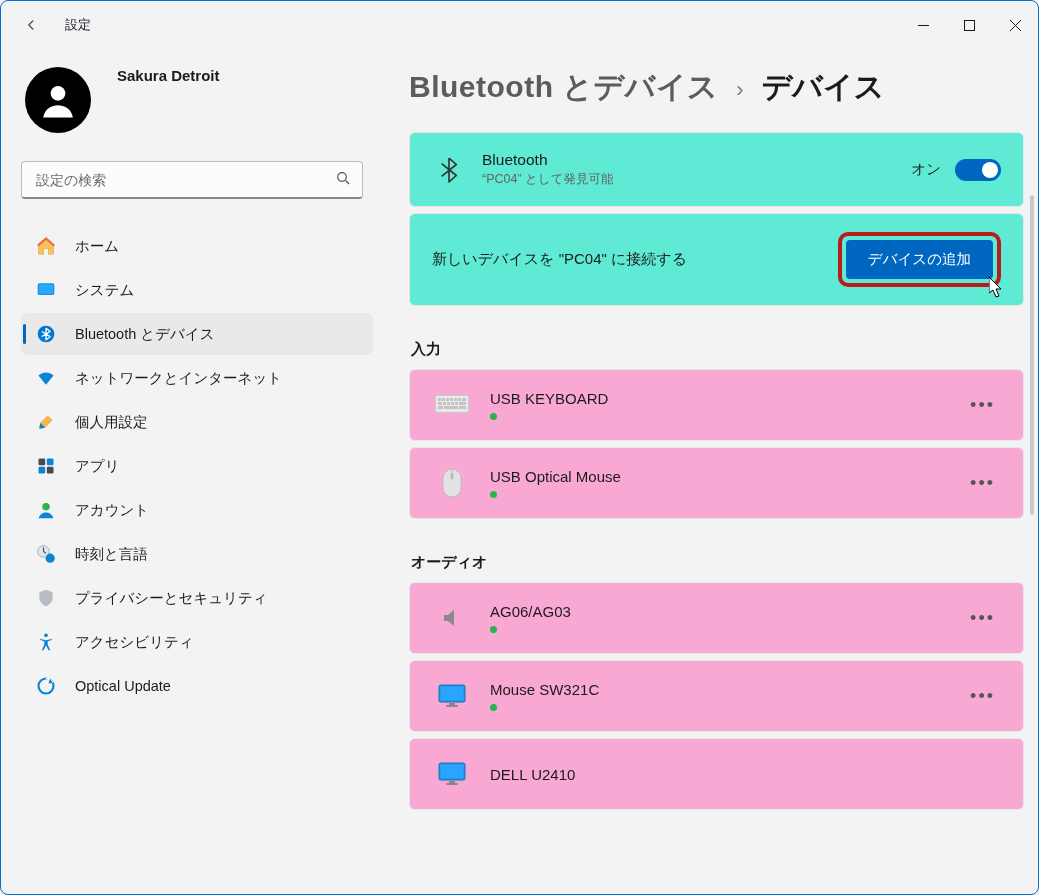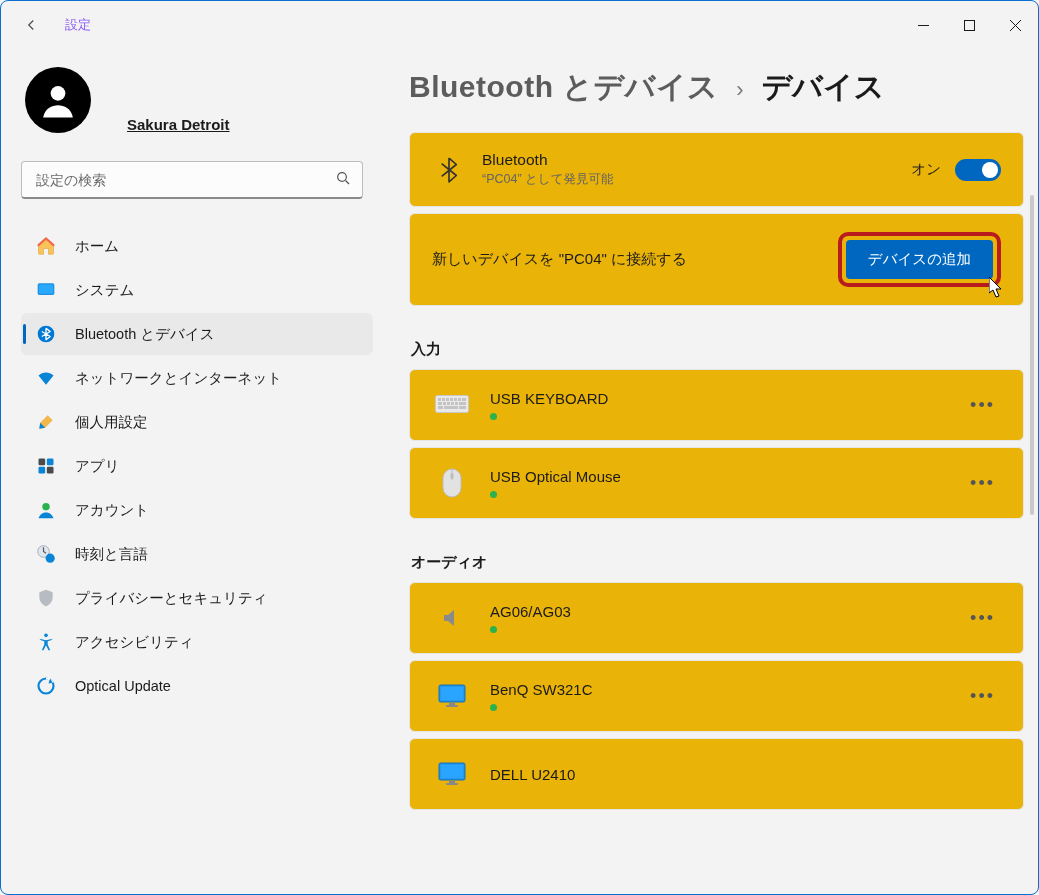--- a/index.html
+++ b/index.html
@@ -26,43 +26,42 @@
     display:flex; align-items:center;
     padding-left:12px;
     user-select:none;
   }
   .back-btn {
     width:36px; height:36px;
     display:flex; align-items:center; justify-content:center;
     color:#4d4d4d;
     border-radius:4px;
   }
-  .title-text { margin-left:16px; font-size:13px; color:#8b5cf6; }
+  .title-text { margin-left:16px; font-size:13px; color:#0f172a; }
   .win-controls { margin-left:auto; display:flex; }
   .win-btn {
     width:46px; height:40px;
     display:flex; align-items:center; justify-content:center;
     font-family:"Segoe Fluent Icons","Segoe MDL2 Assets",sans-serif;
     font-size:10px; color:#1b1b1b;
   }
   .win-btn svg { display:block; }
 
   
   .body { flex:1; display:flex; overflow:hidden; }
   .sidebar {
     width:380px;
     padding:18px 8px 8px 20px;
     display:flex; flex-direction:column;
     gap:4px;
   }
   .profile {
-    display:flex; align-items:flex-end; gap:36px;
+    display:flex; align-items:flex-start; gap:26px;
     margin-bottom:20px;
     padding-left:4px;
-    text-decoration:underline;
   }
   .avatar {
     width:66px; height:66px; border-radius:50%;
     background:#000;
     display:flex; align-items:center; justify-content:center;
   }
   .avatar svg { width:42px; height:42px; }
   .profile-name { font-size:15px; font-weight:600; }
 
   .search-wrap {
@@ -123,21 +122,21 @@
     font-size:30px; font-weight:600; color:#5c5c5c;
     letter-spacing:.5px;
   }
   .breadcrumb-chevron { font-size:22px; color:#7a7a7a; }
   .breadcrumb-current {
     font-size:30px; font-weight:600; color:#1b1b1b;
   }
 
   .cards { display:flex; flex-direction:column; gap:6px; }
   .card {
-    background:#eab308;
+    background:#5eead4;
     border:1px solid #e6e6e6;
     border-radius:6px;
     padding:18px 22px;
     display:flex; align-items:center;
   }
   .card .card-icon {
     width:34px; display:flex; justify-content:center; color:#444;
   }
   .card .card-text { margin-left:16px; flex:1; }
   .card .card-title { font-size:15.5px; }
@@ -165,21 +164,21 @@
     padding:4px;
     display:inline-block;
   }
 
   .section-head {
     margin:34px 0 10px 2px;
     font-size:15px; font-weight:600;
   }
 
   .device-card {
-    background:#eab308;
+    background:#f9a8d4;
     border:1px solid #e6e6e6;
     border-radius:6px;
     padding:18px 22px;
     display:flex; align-items:center;
   }
   .device-icon {
     width:40px; height:34px;
     display:flex; align-items:center; justify-content:center;
     color:#7a7a7a;
   }
@@ -470,21 +469,21 @@
         <div class="device-card">
           <span class="device-icon">
             <svg width="28" height="24" viewBox="0 0 28 24">
                 <rect x="1" y="1" width="26" height="17" rx="1.5" fill="#1e8fe1" stroke="#1674b8"></rect>
                 <rect x="2.5" y="2.5" width="23" height="14" fill="#2aa5ff"></rect>
                 <rect x="11" y="19" width="6" height="2" fill="#888"></rect>
                 <rect x="8" y="21" width="12" height="2" rx="1" fill="#888"></rect>
               </svg>
           </span>
           <div class="device-text">
-            <div class="device-name">BenQ SW321C</div>
+            <div class="device-name">Mouse SW321C</div>
             <div class="status-dot"></div>
           </div>
           <div class="more-btn">•••</div>
         </div>
 
         <div class="device-card" style="margin-bottom:-40px">
           <span class="device-icon">
             <svg width="28" height="24" viewBox="0 0 28 24">
                 <rect x="1" y="1" width="26" height="17" rx="1.5" fill="#1e8fe1" stroke="#1674b8"></rect>
                 <rect x="2.5" y="2.5" width="23" height="14" fill="#2aa5ff"></rect>

